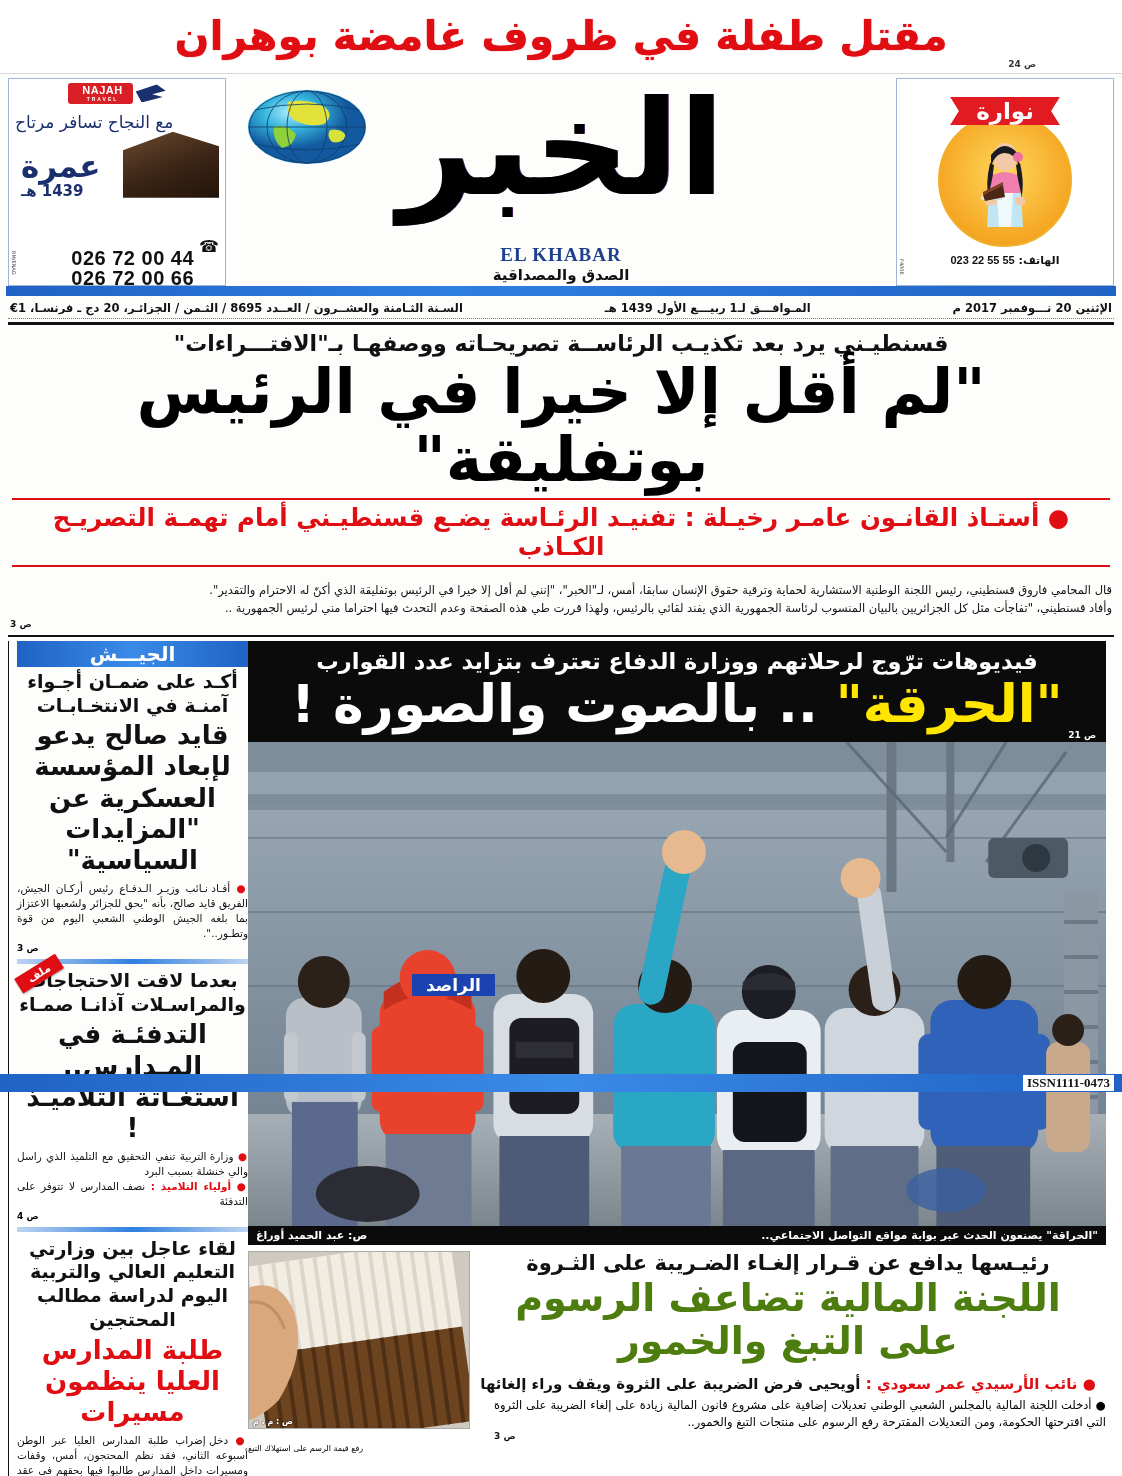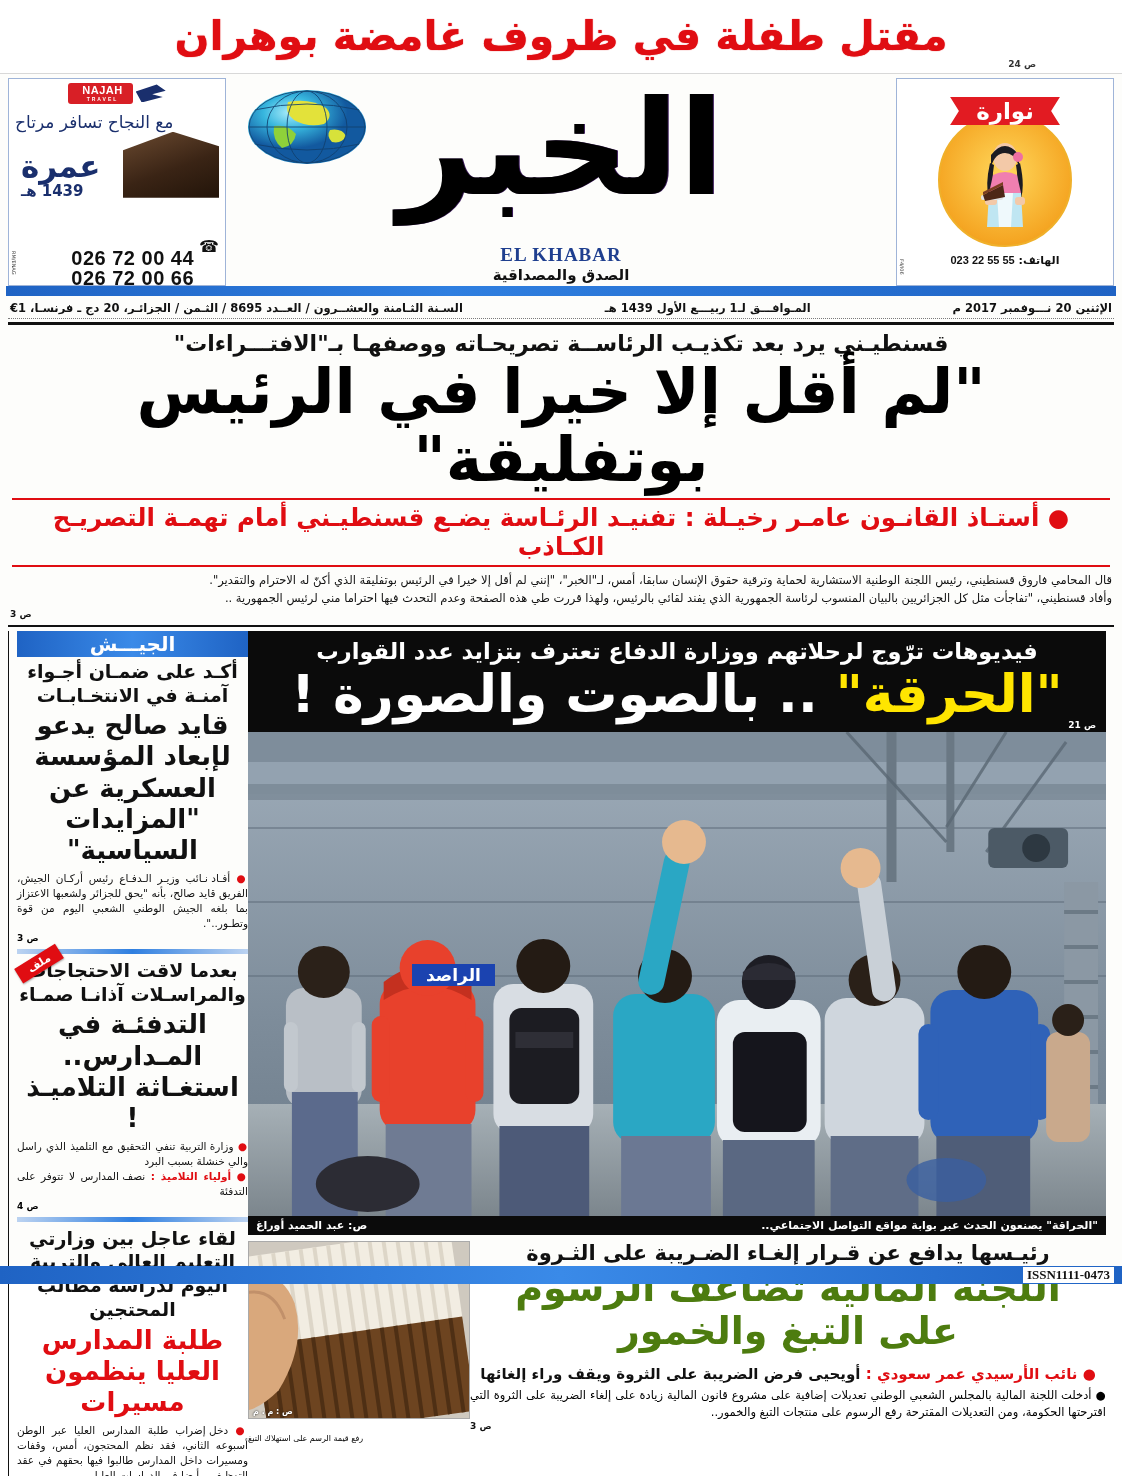--- a/index.html
+++ b/index.html
@@ -5,21 +5,21 @@
 <style>
   * { box-sizing: border-box; margin: 0; padding: 0; }
   body {
     width: 1122px; height: 1476px;
     background: #ffffff;
     font-family: "DejaVu Sans", "Liberation Sans", sans-serif;
     direction: rtl;
     overflow: hidden;
     position: relative;
   }
-  .page { width: 1122px; height: 1284px; position: relative; background:#fdfdfb; }
+  .page { width: 1122px; height: 1092px; position: relative; background:#fdfdfb; }
 
   
   .top-banner {
     height: 74px; width: 100%;
     display: flex; align-items: center; justify-content: center;
     position: relative;
     border-bottom: 1px solid #d8d8d8;
     background: #ffffff;
   }
   .top-banner-text {
@@ -126,21 +126,21 @@
   .lead-kicker { text-align:center; font-size:22px; font-weight:bold; color:#111; letter-spacing:-.5px; }
   .lead-head {
     text-align:center; font-size:62px; font-weight:bold; color:#000;
     line-height:1.1; letter-spacing:-2px; margin-top:2px;
   }
   .rule-red { height:2px; background:#e00d12; margin:4px 2px 3px 2px; }
   .lead-sub {
     text-align:center; color:#e00d12; font-weight:bold; font-size:24.5px; letter-spacing:-.6px;
   }
   .lead-sub .bullet { color:#e00d12; }
-  .lead-body { font-size:11.5px; line-height:1.45; color:#111; text-align:justify; margin-top:5px; }
+  .lead-body { font-size:11.5px; line-height:1.45; color:#111; text-align:justify; margin-top:15px; }
   .lead-body p { margin-bottom:1px; }
   .pageref { font-size:9px; font-weight:bold; color:#111; }
   .rule-black { height:2px; background:#111; margin:4px 8px 0 8px; }
 
   
   .columns { display:flex; gap:0; padding:0 8px; margin-top:4px; }
   .side-col { width:240px; flex:0 0 240px; padding-left:8px; border-left:1px solid #111; }
   .main-col { flex:1 1 auto; padding-right:8px; }
 
   .sec-banner {
@@ -198,21 +198,21 @@
     width:222px; flex:0 0 222px; height:178px; position:relative; overflow:hidden;
     background:linear-gradient(180deg,#d9d4cc,#bdb6ad);
     border:1px solid #aaa;
   }
   .cig-credit { position:absolute; left:4px; bottom:2px; color:#fff; font-size:8px; font-weight:bold; text-shadow:0 0 2px #000; }
   .bot-text { flex:1 1 auto; }
   .bot-kicker { text-align:center; font-size:21px; font-weight:bold; color:#111; letter-spacing:-.5px; }
   .bot-head { text-align:center; font-size:38px; font-weight:bold; color:#4d7c0f; line-height:1.12; letter-spacing:-1.5px; margin-top:2px; }
   .bot-sub { font-size:15px; font-weight:bold; color:#111; text-align:center; margin-top:13px; letter-spacing:-.4px; }
   .bot-sub .r { color:#e00d12; }
-  .bot-body { font-size:11.5px; line-height:1.45; text-align:justify; margin-top:4px; }
+  .bot-body { font-size:11.5px; line-height:1.45; text-align:justify; margin-top:4px;margin-left:24px; }
 
   .footer-bar { position:absolute; left:0; right:0; bottom:0; height:18px;
     background:linear-gradient(90deg,#1f63c4,#3a8ae8 50%,#1f63c4); }
   .issn { position:absolute; right:8px; bottom:1px; background:#fff; padding:0 4px;
     font-family:"Liberation Serif", serif; font-weight:bold; font-size:13px; color:#111; }
   .small-caption { font-size:8px; }
 </style>
 </head>
 <body>
 

